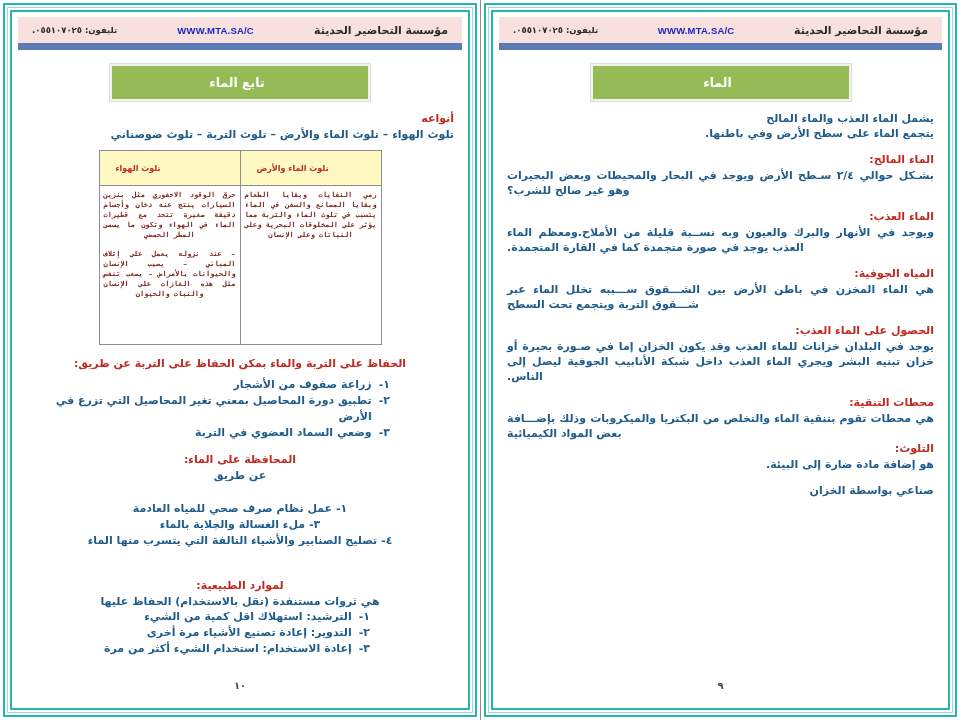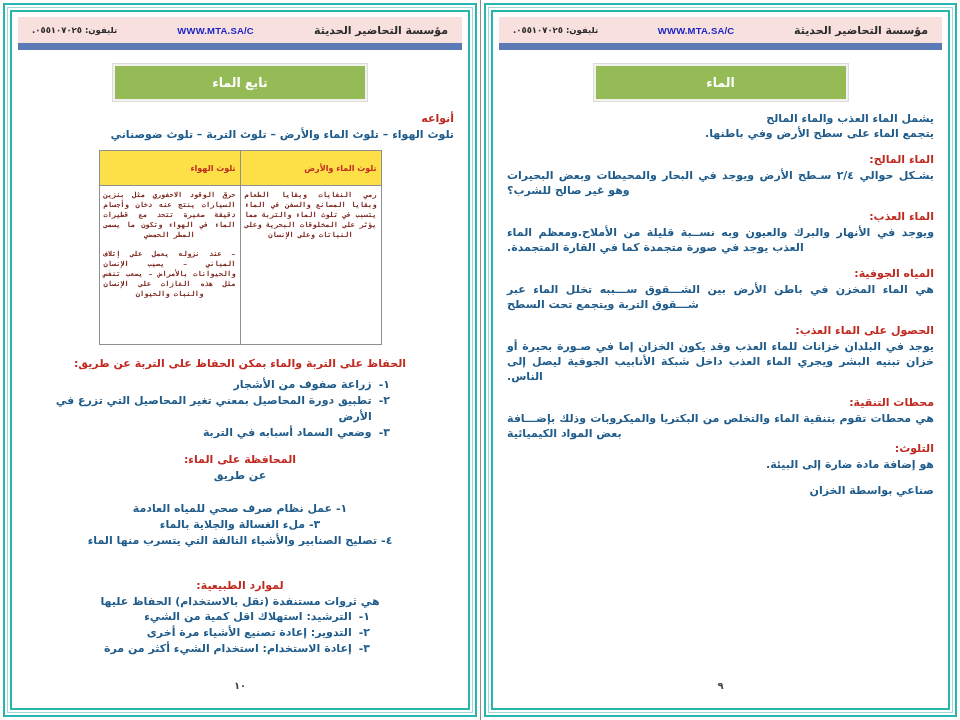--- a/index.html
+++ b/index.html
@@ -112,21 +112,21 @@
     flex: 0 0 auto;
   }
   .title-chip {
     background: #94bb56;
     border: 2px solid #f2f2f0;
     box-shadow: 0 0 0 1px #dcdcd8;
     color: #ffffff;
     font-size: 12.5px;
     font-weight: bold;
     text-align: center;
-    padding: 9px 0 9px 0;
+    padding: 9px 6px 9px 0;
     width: 250px;
     letter-spacing: 0.3px;
   }
 
   
   .body {
     flex: 1 1 auto;
     padding: 10px 8px 0 8px;
     box-sizing: border-box;
     overflow: hidden;
@@ -201,26 +201,26 @@
     width: 283px;
     table-layout: fixed;
     background: #ffffff;
   }
   table.poll th, table.poll td {
     border: 1px solid #8f8f8f;
     vertical-align: top;
     padding: 4px 4px;
   }
   table.poll th {
-    background: #fde047;
+    background: #fef9c3;
     height: 26px;
     color: #c02a21;
     font-size: 8px;
     font-weight: bold;
-    text-align: right;
+    text-align: left;
     vertical-align: middle;
     padding-left: 16px;
   }
   table.poll td {
     color: #7a2018;
     font-size: 7px;
     line-height: 10px;
     font-weight: bold;
     text-align: justify;
     text-align-last: center;
@@ -296,21 +296,21 @@
           <li>
             <span class="num">١-</span>
             <span class="txt">زراعة صفوف من الأشجار</span>
           </li>
           <li>
             <span class="num">٢-</span>
             <span class="txt">تطبيق دورة المحاصيل بمعني تغير المحاصيل التي تزرع في الأرض</span>
           </li>
           <li>
             <span class="num">٣-</span>
-            <span class="txt">وضعي السماد أسبابه في التربة</span>
+            <span class="txt">وضعي السماد العضوي في التربة</span>
           </li>
         </ul>
 
         <div class="gap"></div>
         <div class="head head-center">المحافظة على الماء:</div>
         <div class="ln" style="text-align:center">عن طريق</div>
         <ul class="plainlist">
           <li>١- عمل نظام صرف صحي للمياه العادمة</li>
           <li>٣- ملء الغسالة والجلاية بالماء</li>
           <li>٤- تصليح الصنابير والأشياء التالفة التي يتسرب منها الماء</li>

